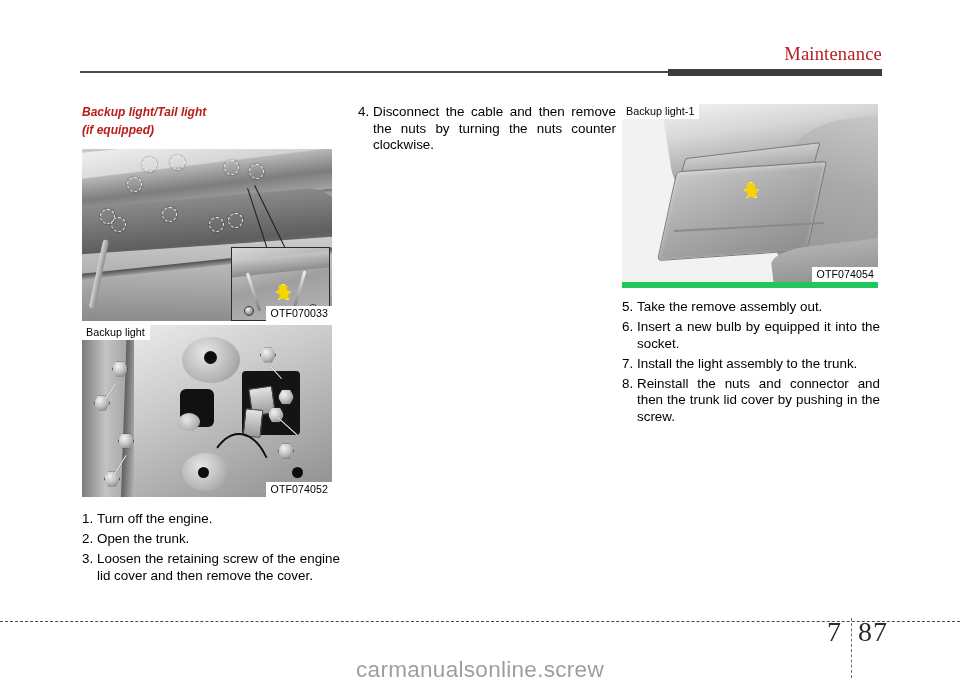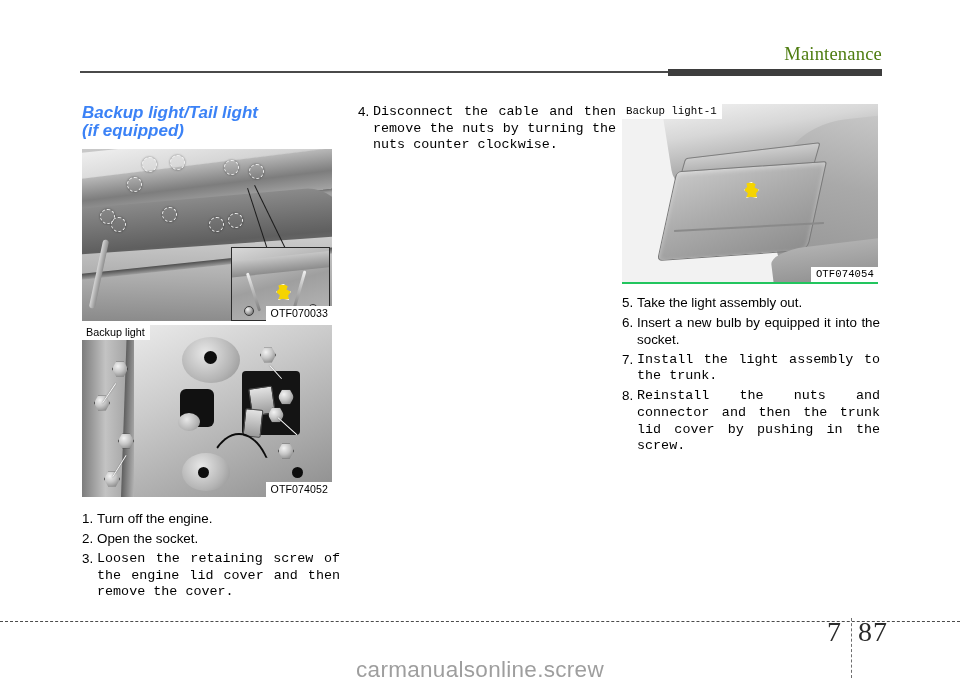--- a/index.html
+++ b/index.html
@@ -16,21 +16,21 @@
     background: #fff;
   }
 
   
   .hdr-title {
     position: absolute;
     right: 78px; top: 44px;
     font-family: "Liberation Serif", serif;
     font-size: 18.5px;
     letter-spacing: .2px;
-    color: #4d7c0f;
+    color: #b91c1c;
     white-space: nowrap;
   }
   .hdr-thinline {
     position: absolute;
     left: 80px; top: 71px;
     width: 802px; height: 1.6px;
     background: #4a4a4a;
   }
   .hdr-thickbar {
     position: absolute;
@@ -46,42 +46,42 @@
     width: 258px;
     font-size: 13.4px;
     line-height: 16.4px;
   }
   .col-left  { left: 82px; }
   .col-mid   { left: 358px; }
   .col-right { left: 622px; width: 258px; }
 
   h2.section-title {
     margin: 0 0 10px 0;
-    font-size: 17px;
+    font-size: 12px;
     font-weight: bold;
     font-style: italic;
     line-height: 17.5px;
-    color: #3b82f6;
+    color: #b91c1c;
   }
 
   
   ol.steps { margin: 0; padding: 0; list-style: none; }
   ol.steps li {
     position: relative;
     padding-left: 15px;
     margin-bottom: 3.5px;
     font-size: 13.4px;
     line-height: 16.6px;
     text-align: justify;
   }
   ol.steps li .num {
     position: absolute; left: 0; top: 0;
   }
   ol.steps li .txt { display: block; }
-  ol.steps li.justify .txt { text-align: justify; text-align-last: left; font-family: Liberation Mono, monospace; }
+  ol.steps li.justify .txt { text-align: justify; text-align-last: left; }
 
   
   .fig {
     position: relative;
     overflow: hidden;
     background: #d9d9d9;
   }
   .fig-caption-code {
     position: absolute;
     right: 0; bottom: 0;
@@ -244,22 +244,21 @@
     position:absolute;
     background: linear-gradient(180deg,#e3e3e3,#9a9a9a);
     border:1px solid #4a4a4a;
     border-radius:2px;
   }
 
   
   #fig3 {
     width:256px; height:178px;
     background:#f2f2f2;
-    border-bottom:2px solid #22c55e;
-    font-family:Liberation Mono, monospace;
+    border-bottom:6px solid #22c55e;
   }
   #fig3 .body {
     position:absolute; left:46px; top:-26px; width:260px; height:120px;
     background: linear-gradient(180deg,#f6f6f6 0%,#d7d7d7 35%,#9e9e9e 75%,#7a7a7a 100%);
     border-radius: 0 0 58% 40%;
     transform: rotate(-9deg);
   }
   #fig3 .body2 {
     position:absolute; left:150px; top:14px; width:180px; height:170px;
     background: linear-gradient(200deg,#cfcfcf 0%,#a9a9a9 45%,#8f8f8f 100%);
@@ -427,21 +426,21 @@
       <div class="fig-caption-code">OTF074052</div>
     </div>
 
     <ol class="steps" style="margin-top:14px;">
       <li>
         <span class="num">1.</span>
         <span class="txt">Turn off the engine.</span>
       </li>
       <li>
         <span class="num">2.</span>
-        <span class="txt">Open the socket.</span>
+        <span class="txt">Open the trunk.</span>
       </li>
       <li class="justify">
         <span class="num">3.</span>
         <span class="txt">Loosen the retaining screw of the engine lid cover and then remove the cover.</span>
       </li>
     </ol>
   </div>
 
   <div class="col col-mid">
     <ol class="steps">
@@ -464,21 +463,21 @@
       <div class="yellowscrew" style="left:122px; top:78px;"></div>
 
       <div class="fig-caption-name">Backup light-1</div>
       <div class="fig-caption-code">OTF074054</div>
     </div>
 
 
     <ol class="steps" style="margin-top:11px;">
       <li>
         <span class="num">5.</span>
-        <span class="txt">Take the light assembly out.</span>
+        <span class="txt">Take the remove assembly out.</span>
       </li>
       <li>
         <span class="num">6.</span>
         <span class="txt">Insert a new bulb by equipped it into the socket.</span>
       </li>
       <li class="justify">
         <span class="num">7.</span>
         <span class="txt">Install the light assembly to the trunk.</span>
       </li>
       <li class="justify">

